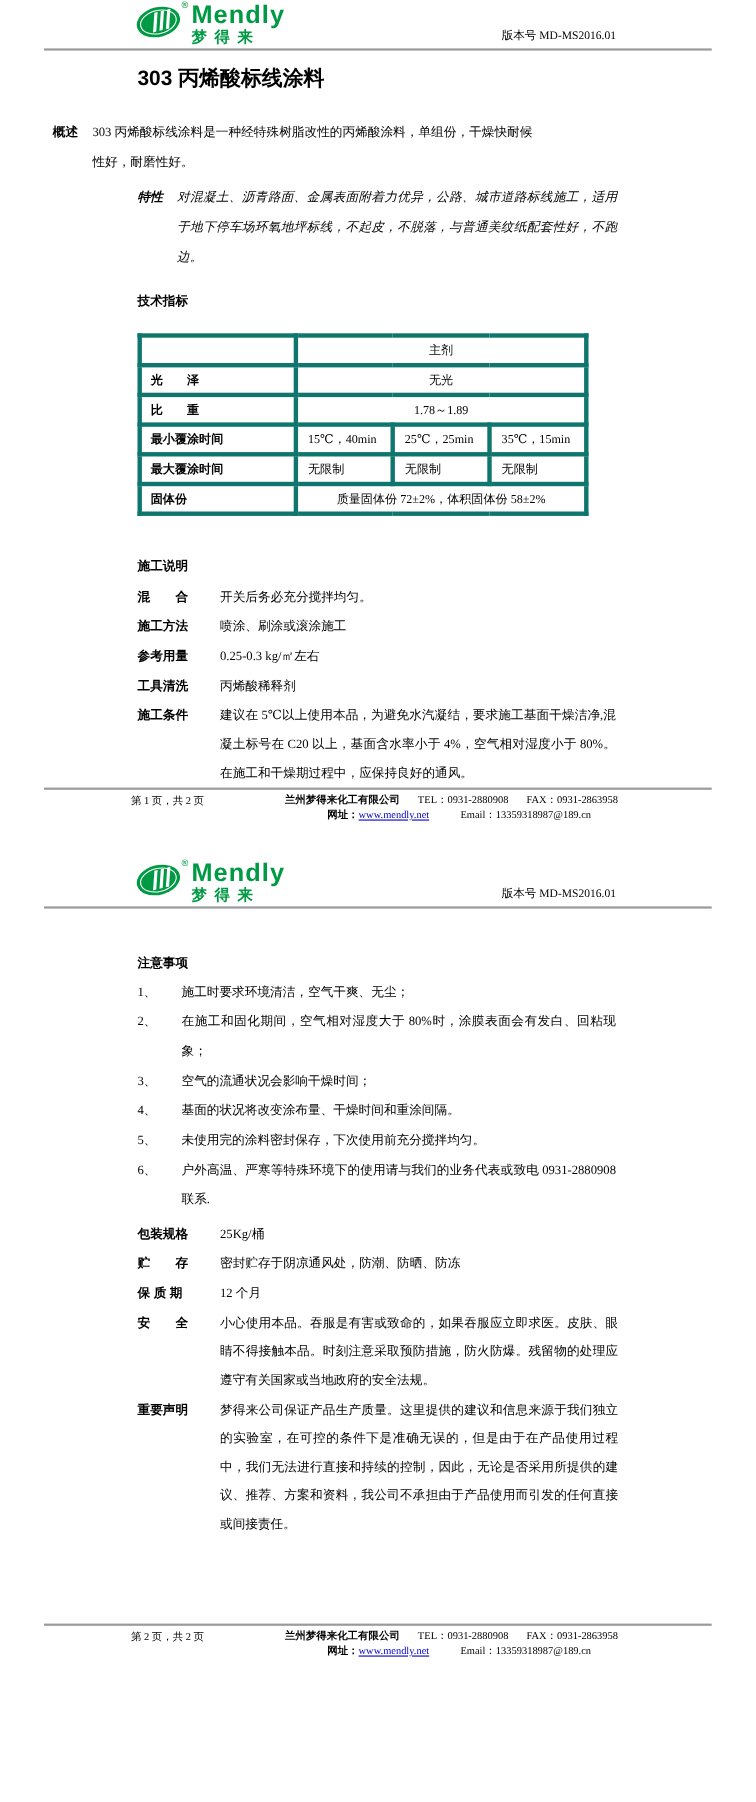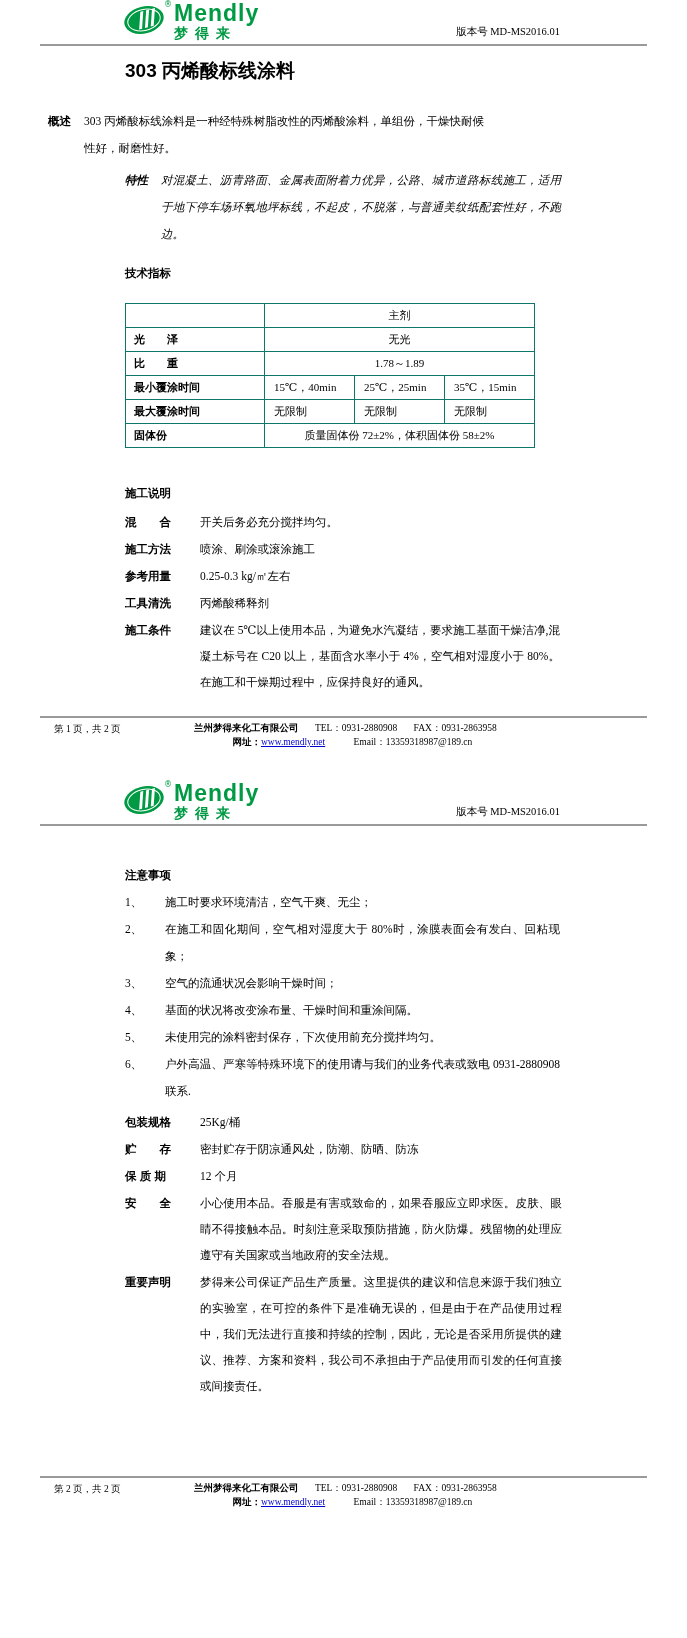--- a/index.html
+++ b/index.html
@@ -34,21 +34,21 @@
   .para-row .p-label{flex:none;width:36px;font-weight:bold;
                      font-family:"Liberation Sans","DejaVu Sans",sans-serif;}
   .para-row .p-text{width:400px;text-align:justify;}
   .row-overview{margin-top:24px;margin-left:48px;}
   .row-features{margin-top:5px;font-style:italic;}
   .sec-heading{margin:18px 0 0 125px;font-size:11.5px;font-weight:bold;
                font-family:"Liberation Sans","DejaVu Sans",sans-serif;}
 
   table.spec{border-collapse:collapse;margin:22px 0 0 125px;width:410px;
              font-size:11px;table-layout:fixed;}
-  table.spec td{border:1px solid #0f766e;height:23px;padding:0 4px;}
+  table.spec td{border:4px solid #0f766e;height:23px;padding:0 4px;}
   table.spec .c-label{width:126px;padding-left:8px;font-weight:bold;
                       font-family:"Liberation Sans","DejaVu Sans",sans-serif;}
   table.spec .c-center{text-align:center;}
   table.spec .c-val{padding-left:9px;}
 
   .construction{margin-top:38px;}
   .cons-row{display:flex;margin-left:125px;font-size:11.5px;line-height:26px;
             margin-top:1px;}
   .cons-row .c-lab{flex:none;width:75px;font-weight:bold;white-space:pre;
                    font-family:"Liberation Sans","DejaVu Sans",sans-serif;}
@@ -62,21 +62,21 @@
   .note-row .n-num{flex:none;width:40px;}
   .note-row .n-txt{width:395px;text-align:justify;}
   .details{margin-top:4px;}
   .detail-row .c-txt{width:362px;}
 
   
   .doc-footer{position:absolute;left:0;right:0;}
   .page-1 .doc-footer{top:716px;}
   .page-2 .doc-footer{top:718px;}
   .footer-rule{border:none;border-top:2px solid #9a9a9a;margin:0 40px 3px 40px;}
-  .footer-body{display:flex;margin-left:54px;font-size:9.5px;line-height:14px;}
+  .footer-body{display:flex;margin-left:119px;font-size:9.5px;line-height:14px;}
   .footer-page{flex:none;width:140px;padding-top:1px;}
   .footer-company-block{text-align:center;}
   .footer-line1 .company{font-weight:bold;
         font-family:"Liberation Sans","DejaVu Sans",sans-serif;}
   .footer-line1 span{margin-right:14px;}
   .footer-line2 .weblabel{font-weight:bold;
         font-family:"Liberation Sans","DejaVu Sans",sans-serif;}
   .footer-line2 a{color:#0000cc;text-decoration:underline;margin-right:26px;}
 </style>
 </head>

